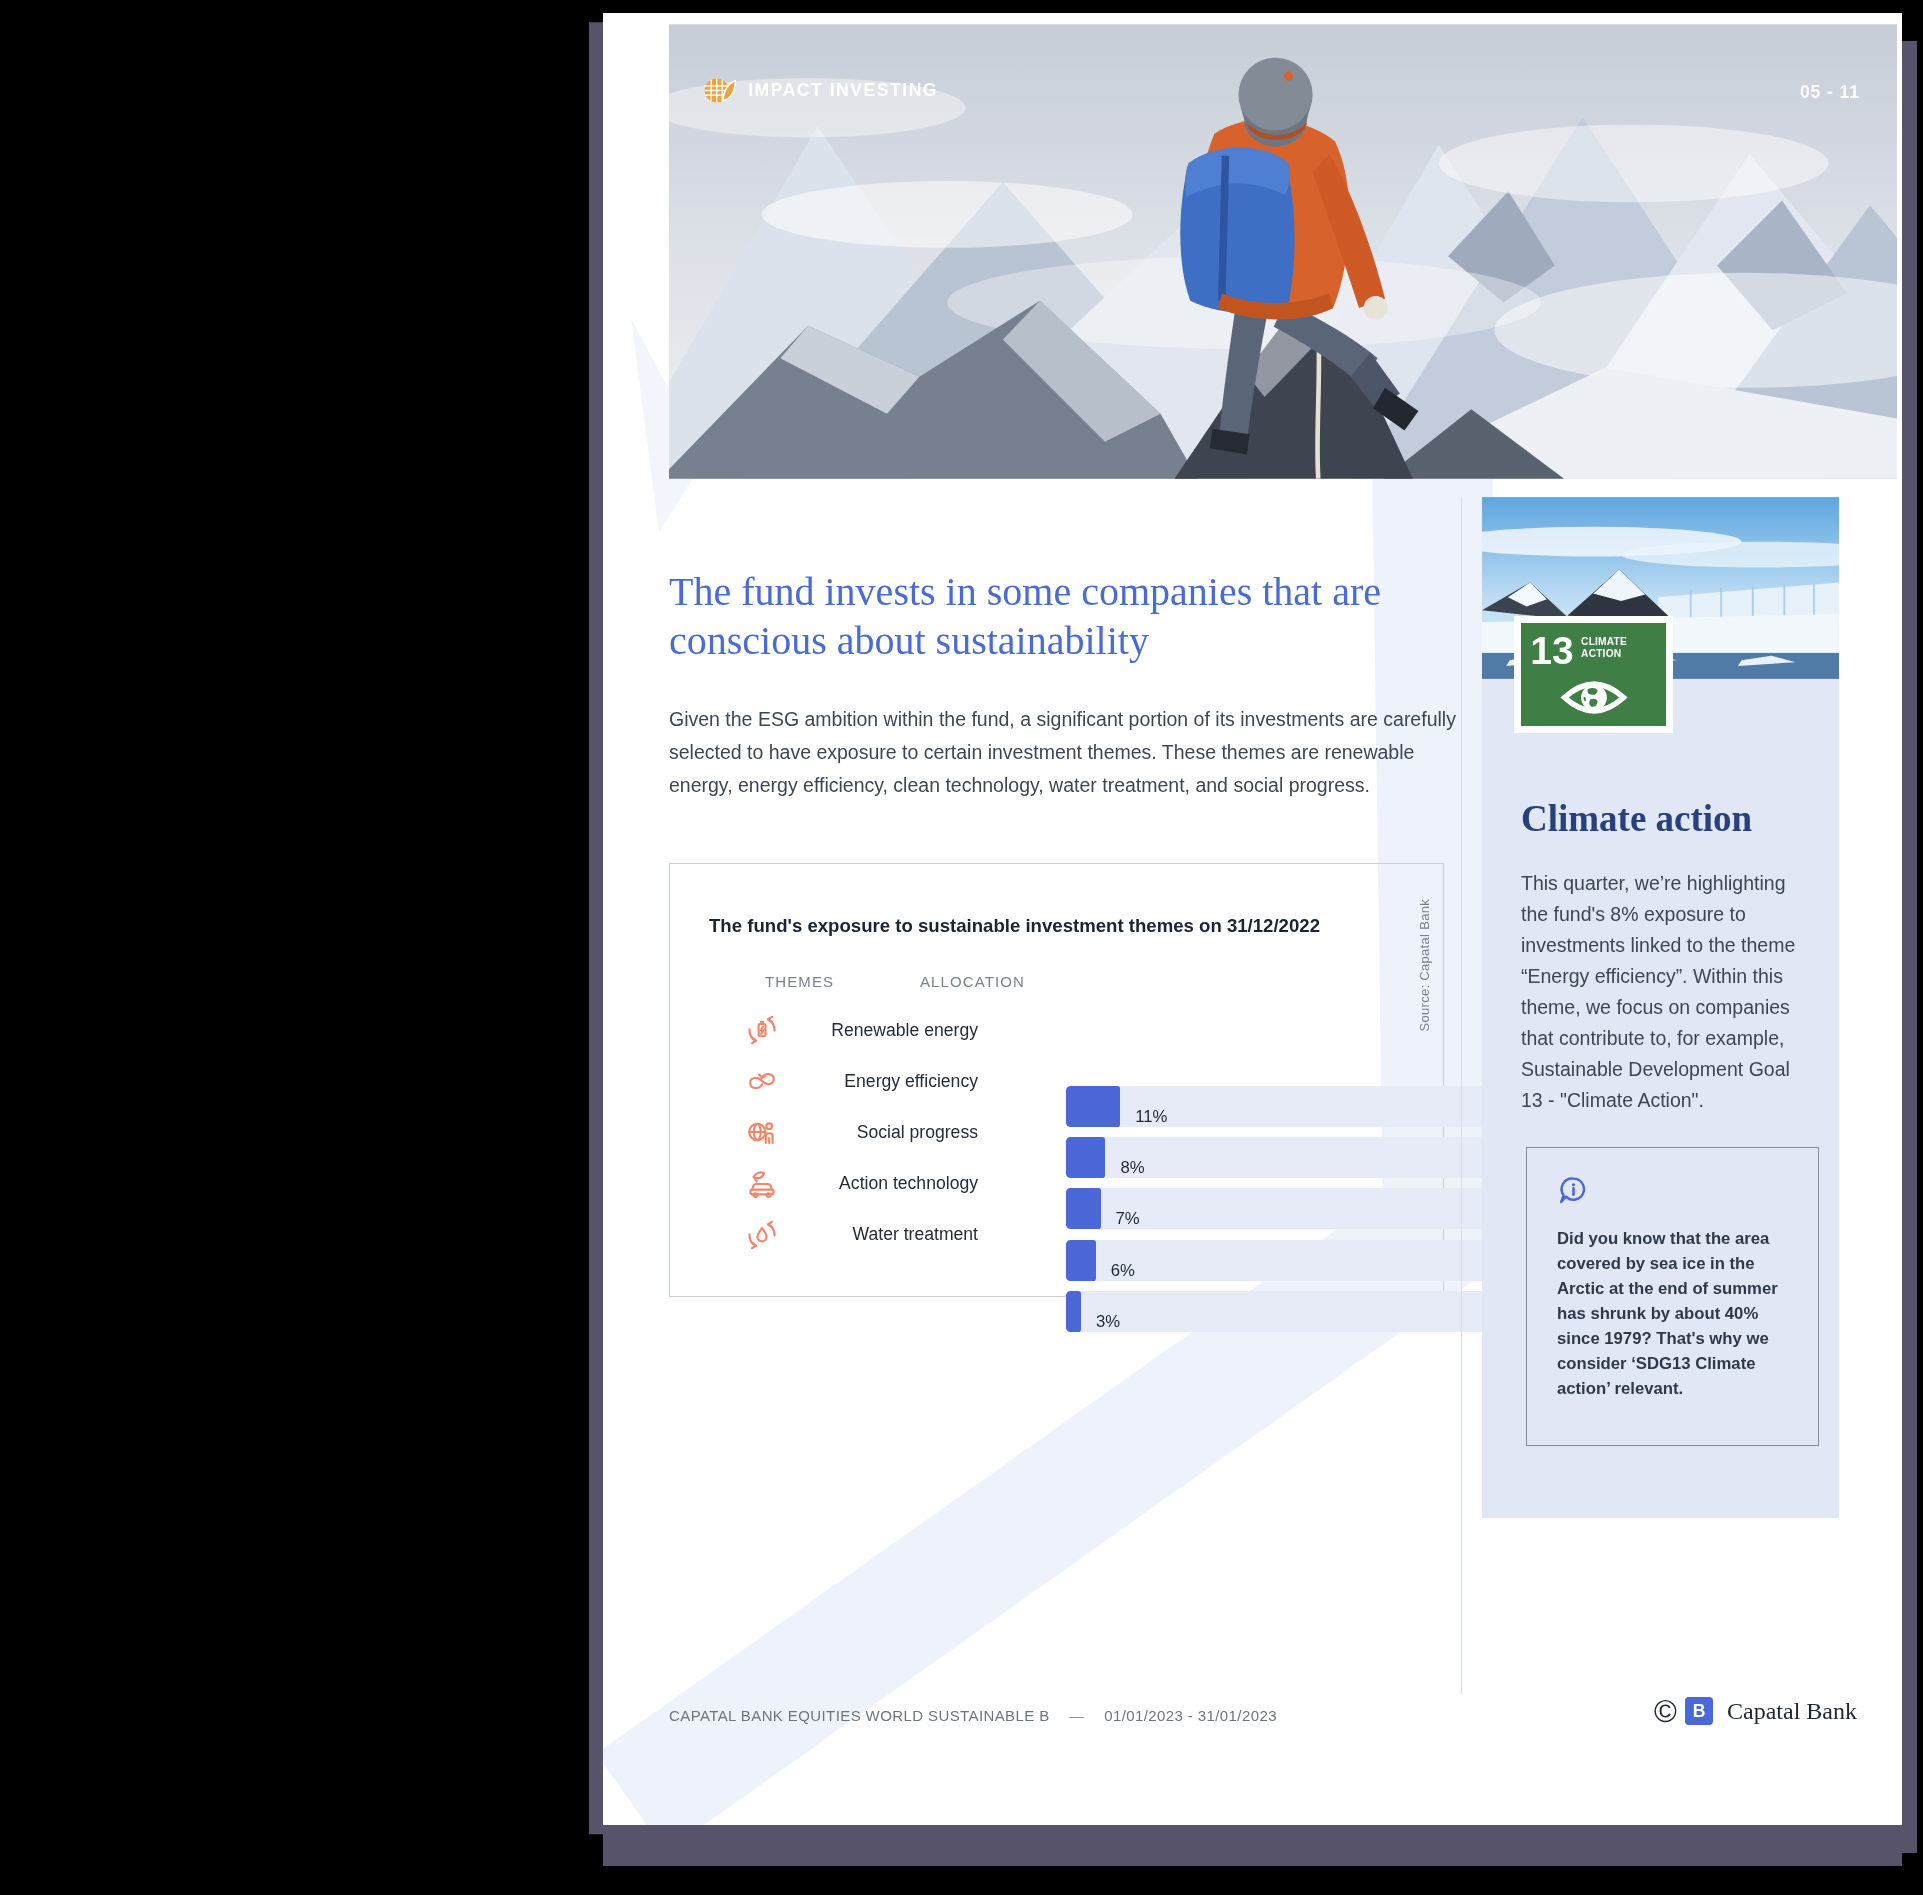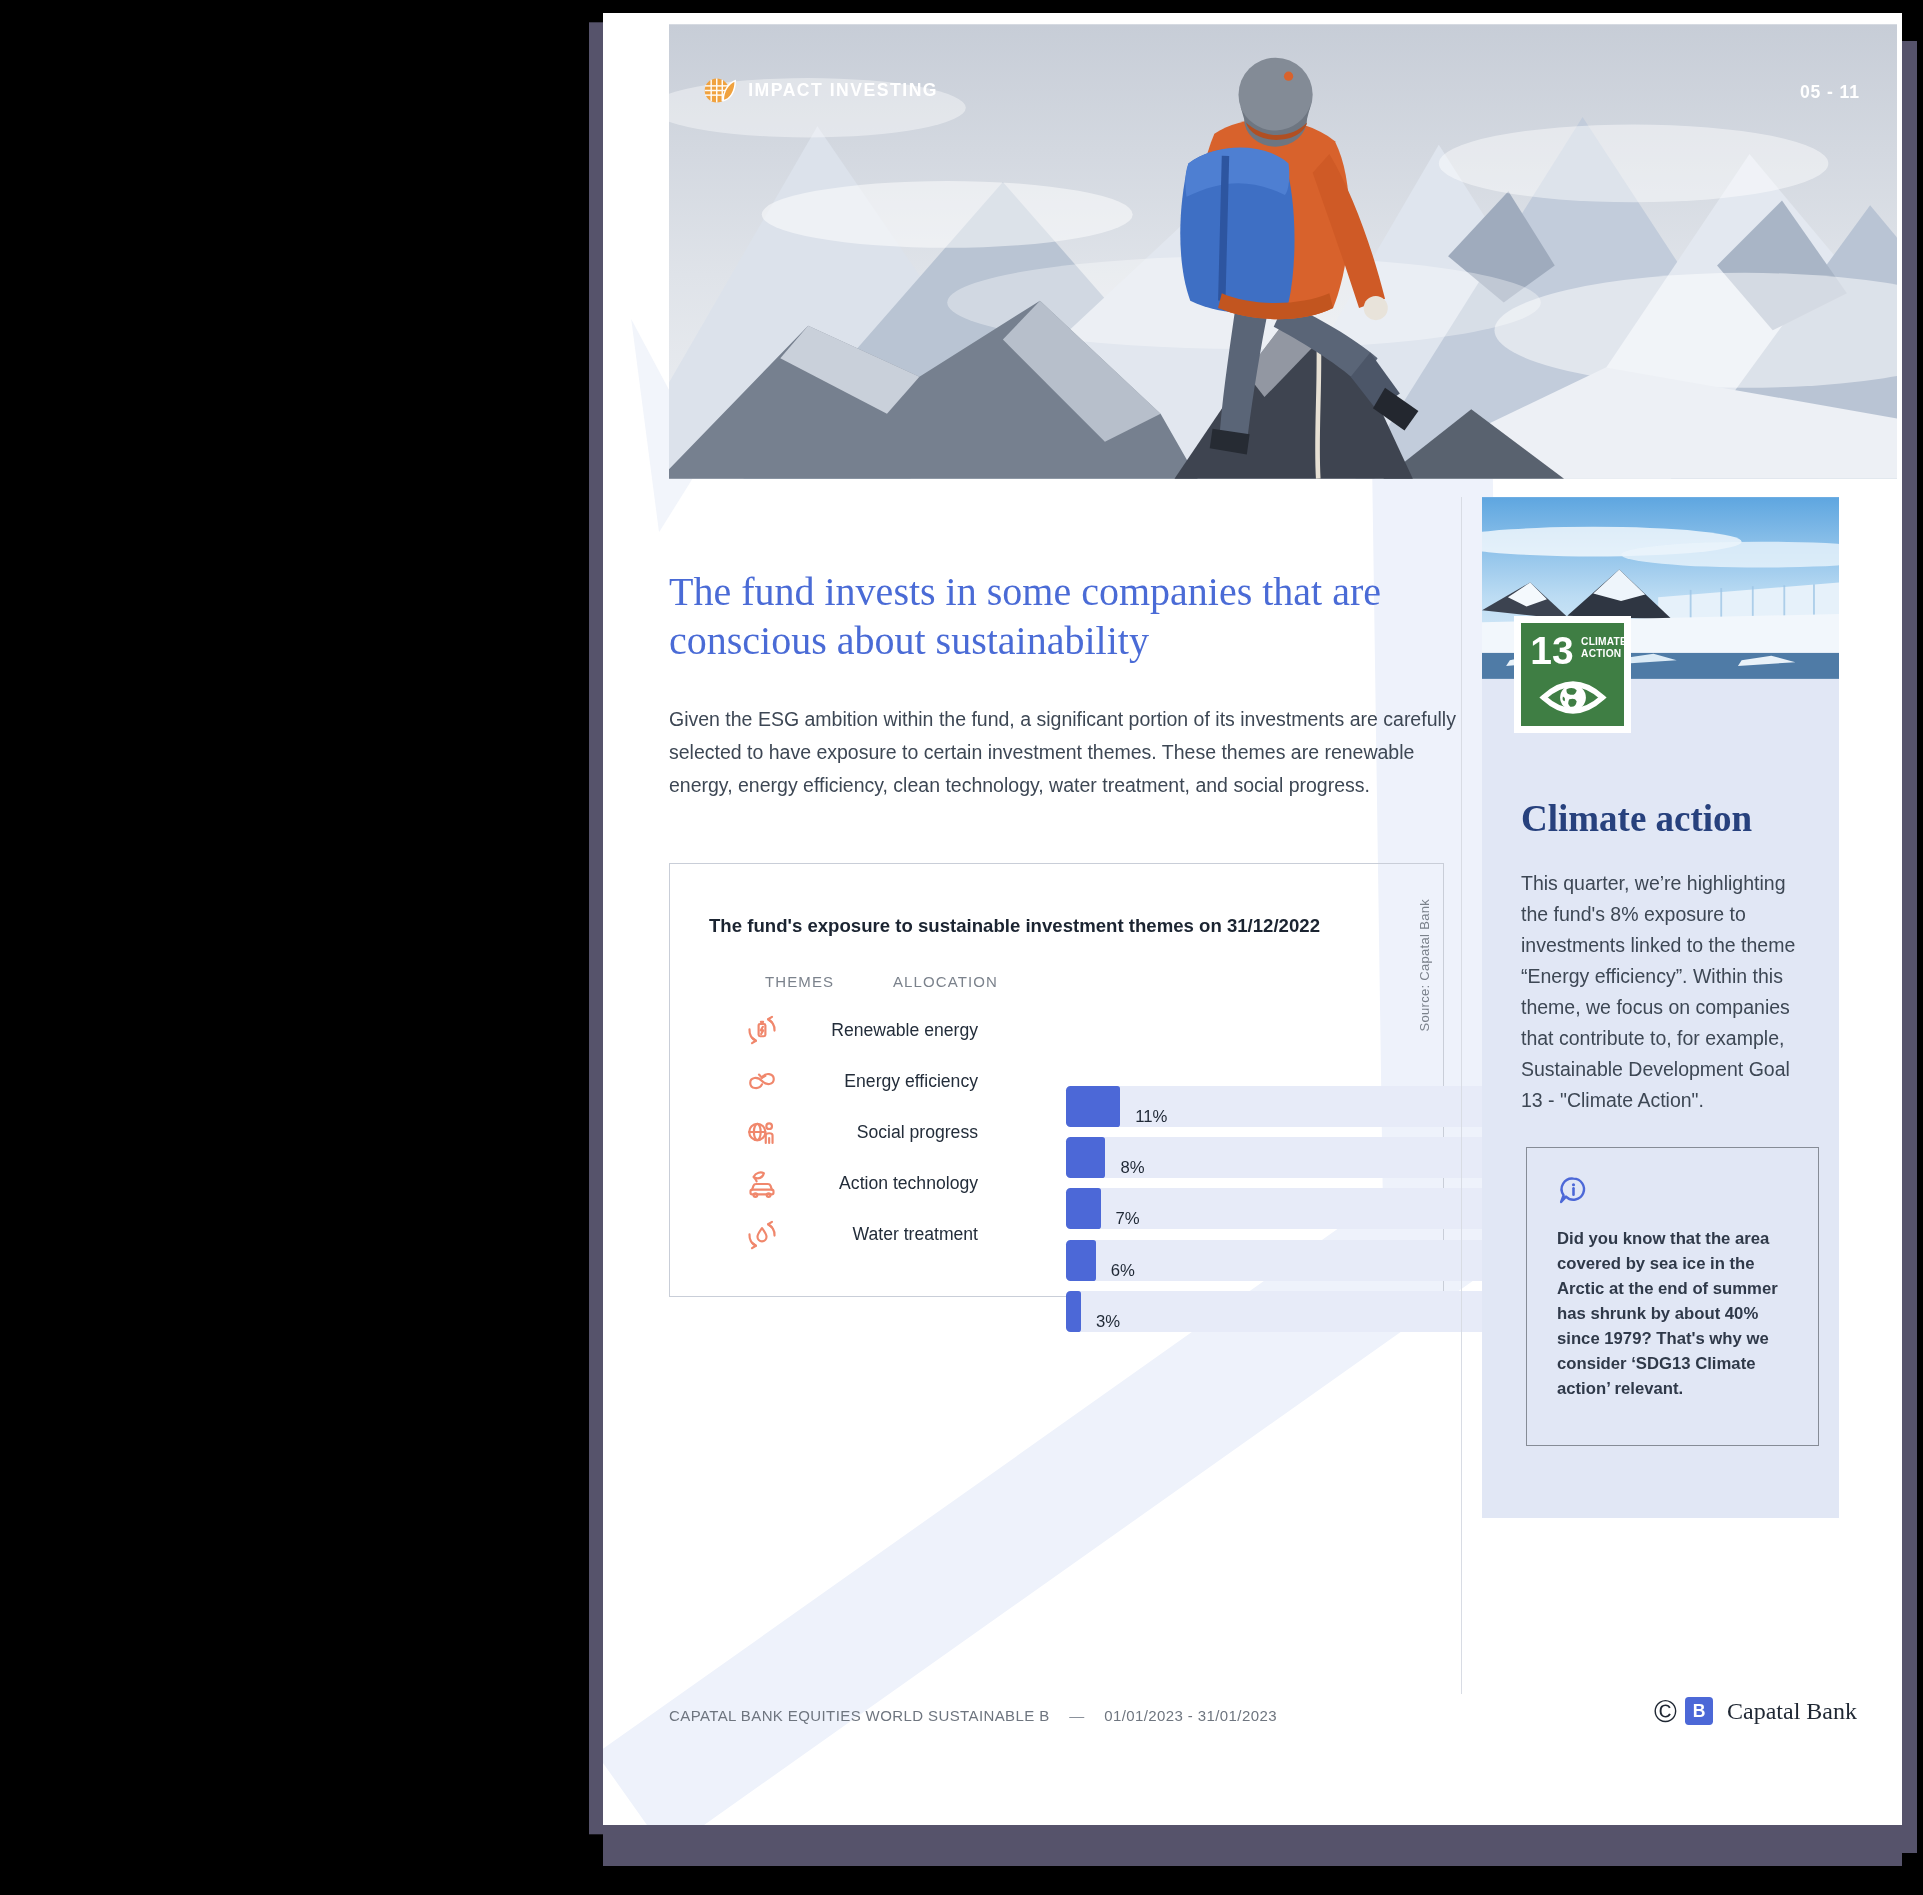--- a/index.html
+++ b/index.html
@@ -23,38 +23,38 @@
   .intro{left:66px;top:670px;width:787px;font-size:19.5px;line-height:33px;color:#3d4754;}
 
   
   .chart-card{left:66px;top:850px;width:773px;height:432px;border:0.9px solid #c9ced8;background:transparent;}
   .chart-title{position:absolute;left:39px;top:51px;font-size:18.6px;font-weight:bold;color:#1b2431;}
   .chart-source{position:absolute;right:11px;top:35px;writing-mode:vertical-rl;transform:rotate(180deg);
                 font-size:13px;color:#7b828c;letter-spacing:0.3px;}
   .chart-headers{position:absolute;left:0;top:109px;width:100%;height:18.6px;}
   .chart-headers span{position:absolute;font-size:15px;color:#7b828c;letter-spacing:1.1px;}
   .hd-themes{left:95px;}
-  .hd-alloc{left:223px;}
+  .hd-alloc{left:250px;}
   .chart-rows{position:absolute;left:0;top:150px;width:100%;}
   .bar-row{display:grid;grid-template-columns:36px 32px 160px 8.3px 490px;align-items:center;height:41px;margin-bottom:10.2px;gap:40px;}
   .bar-row .icon-cell{grid-column:2;width:32px;height:32px;}
   .bar-row .label-cell{grid-column:3;text-align:right;font-size:17.6px;color:#232d3a;}
   .bar-track{grid-column:5;position:relative;height:41px;background:#e7ebf8;border-radius:4.6px;
              display:flex;align-items:flex-end;}
   .bar-fill{height:41px;background:#4c68d7;border-radius:4.6px 2.8px 2.8px 4.6px;flex:none;}
   .bar-value{margin-left:15px;font-size:16.7px;color:#1f2835;}
 
   
   .divider{left:858px;top:484px;width:0.9px;height:1197px;background:#d8dce4;}
 
   
   .sidebar{left:879px;top:484px;width:357px;height:1021px;background:#e1e7f5;}
   .side-photo{position:absolute;left:0;top:0;width:357px;height:182px;overflow:hidden;}
   .sdg-badge{position:absolute;left:32px;top:119px;width:103px;height:103px;background:#3f7e44;
-             border:7.4px solid #fff;}
+             border:7.4px solid #fff;padding-left:42px;}
   .sdg-top{position:absolute;left:9.3px;top:9.3px;display:flex;gap:7.4px;align-items:flex-start;}
   .sdg-number{color:#fff;font-size:39px;font-weight:bold;line-height:37px;}
   .sdg-label{color:#fff;font-size:10.2px;font-weight:bold;line-height:12px;letter-spacing:0.2px;padding-top:3.7px;}
   .sdg-eye{position:absolute;left:50%;bottom:7.4px;transform:translateX(-50%);}
   .side-heading{position:absolute;left:39px;top:269px;font-family:"Liberation Serif",serif;
                 font-size:37px;color:#27417d;}
   .side-body{position:absolute;left:39px;top:351px;width:280px;font-size:19.5px;line-height:31px;color:#3d4754;}
   .callout{position:absolute;left:44px;top:650px;width:293px;min-height:275px;border:1.9px solid #868c96;box-sizing:border-box;
            padding:28px 30px;}
   .callout-text{margin-top:16.7px;font-size:16.7px;line-height:25px;font-weight:bold;color:#2f3949;}

